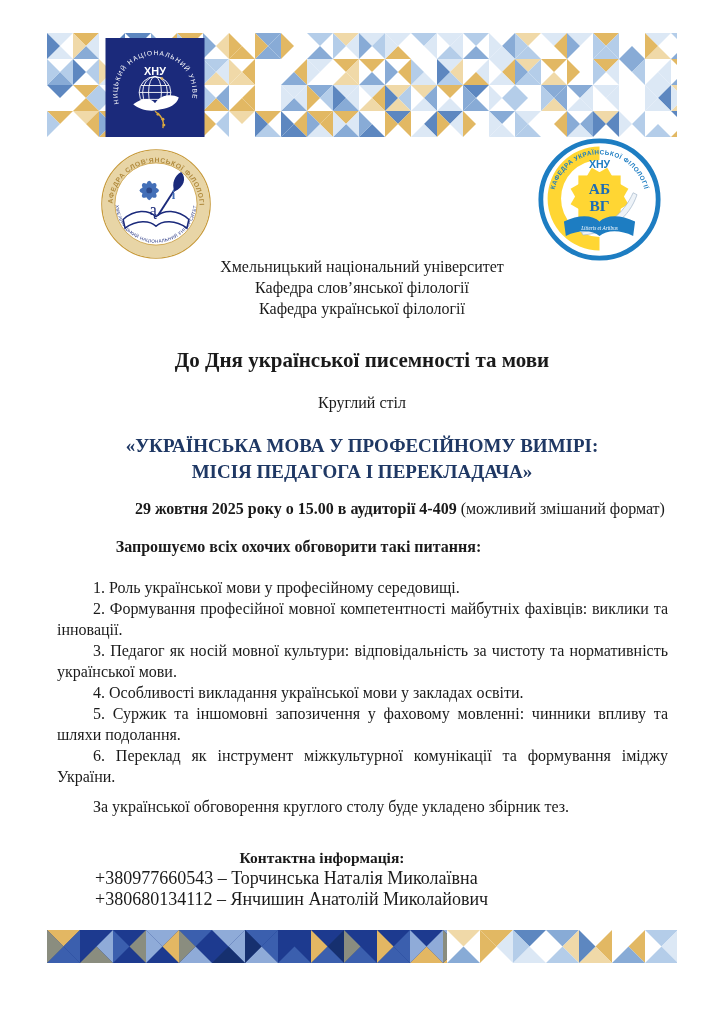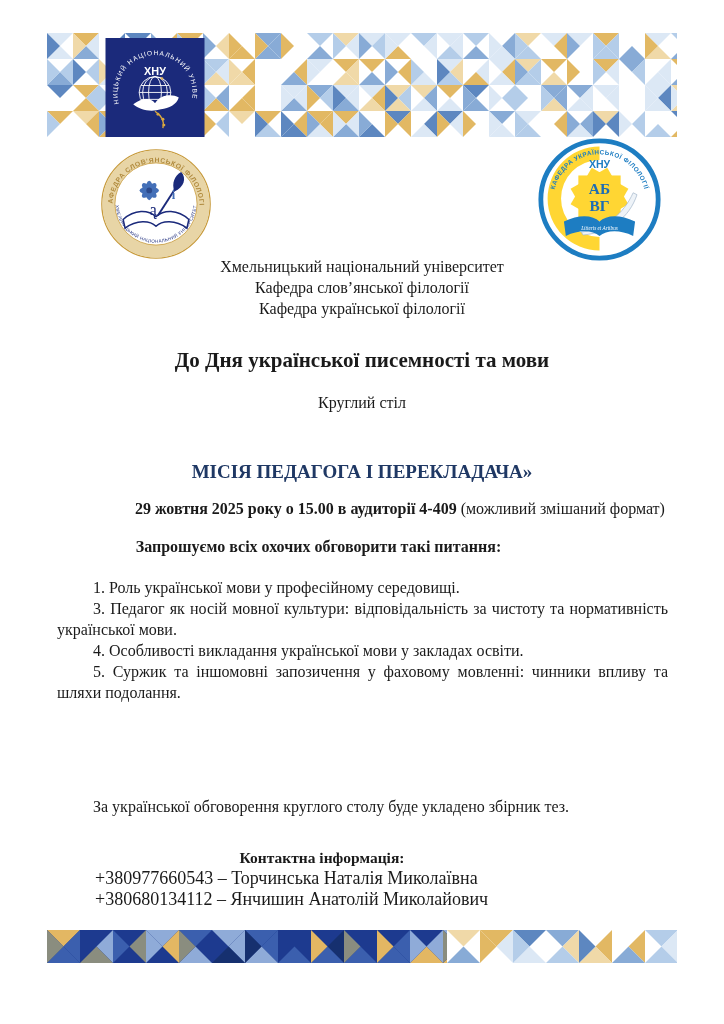--- a/index.html
+++ b/index.html
@@ -33,21 +33,21 @@
   .occasion{position:absolute;top:348px;left:0;width:724px;text-align:center;
     font-size:21px;font-weight:bold;margin:0;}
   .event-type{position:absolute;top:394px;left:0;width:724px;text-align:center;
     font-size:16px;font-weight:normal;}
   .event-title{position:absolute;top:433px;left:0;width:724px;text-align:center;
     font-size:19px;font-weight:bold;line-height:26px;color:var(--accent-navy);margin:0;}
   .datetime{position:absolute;top:500px;left:0;width:724px;text-align:center;
     font-size:16px;margin:0;padding-left:38px;}
   .datetime b{font-weight:bold;}
   .invite{position:absolute;top:538px;left:0;width:597px;text-align:center;
-    font-size:16px;font-weight:bold;margin:0;padding-left:20px;}
+    font-size:16px;font-weight:bold;margin:0;}
   .questions{position:absolute;top:577px;left:57px;width:611px;}
   .questions p{margin:0;font-size:16px;line-height:21px;text-align:justify;text-indent:36px;}
   .outcome{position:absolute;top:796px;left:57px;width:611px;
     font-size:16px;line-height:21px;text-indent:36px;margin:0;}
   .contact-head{position:absolute;top:849px;left:0;width:644px;text-align:center;
     font-size:15.5px;font-weight:bold;margin:0;}
   .contacts{position:absolute;top:868px;left:95px;font-size:18px;line-height:20.5px;}
   .contacts p{margin:0;}
 
   
@@ -408,35 +408,37 @@
     <div>Хмельницький національний університет</div>
     <div>Кафедра слов’янської філології</div>
     <div>Кафедра української філології</div>
   </div>
 
   <h1 class="occasion">До Дня української писемності та мови</h1>
 
   <div class="event-type">Круглий стіл</div>
 
   <h2 class="event-title">
-    <br>
+    <span>«УКРАЇНСЬКА МОВА У ПРОФЕСІЙНОМУ ВИМІРІ:</span><br>
     <span>МІСІЯ ПЕДАГОГА І ПЕРЕКЛАДАЧА»</span>
   </h2>
 
   <p class="datetime">
     <b>29 жовтня 2025 року о 15.00 в аудиторії 4-409</b><span> (можливий змішаний формат)</span>
   </p>
 
   <p class="invite">Запрошуємо всіх охочих обговорити такі питання:</p>
 
   <div class="questions">
     <p>1. Роль української мови у професійному середовищі.</p>
+    <p>2. Формування професійної мовної компетентності майбутніх фахівців: виклики та інновації.</p>
     <p>3. Педагог як носій мовної культури: відповідальність за чистоту та нормативність української мови.</p>
     <p>4. Особливості викладання української мови у закладах освіти.</p>
     <p>5. Суржик та іншомовні запозичення у фаховому мовленні: чинники впливу та шляхи подолання.</p>
+    <p>6. Переклад як інструмент міжкультурної комунікації та формування іміджу України.</p>
   </div>
 
   <p class="outcome">За української обговорення круглого столу буде укладено збірник тез.</p>
 
   <p class="contact-head">Контактна інформація:</p>
 
   <div class="contacts">
     <p>+380977660543 – Торчинська Наталія Миколаївна</p>
     <p>+380680134112 – Янчишин Анатолій Миколайович</p>
   </div>

